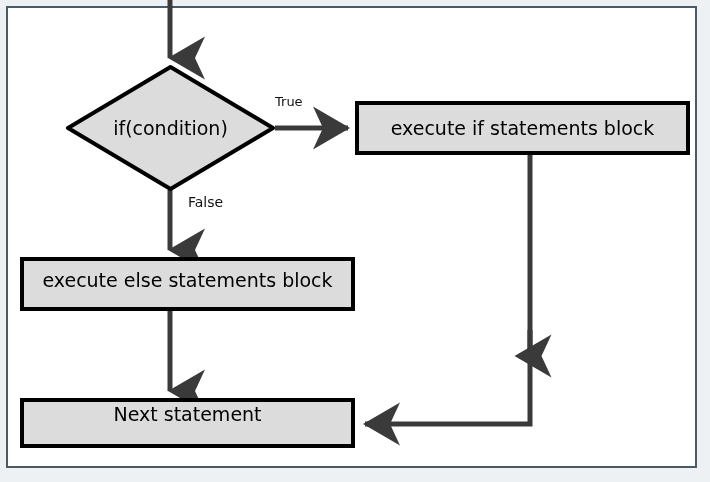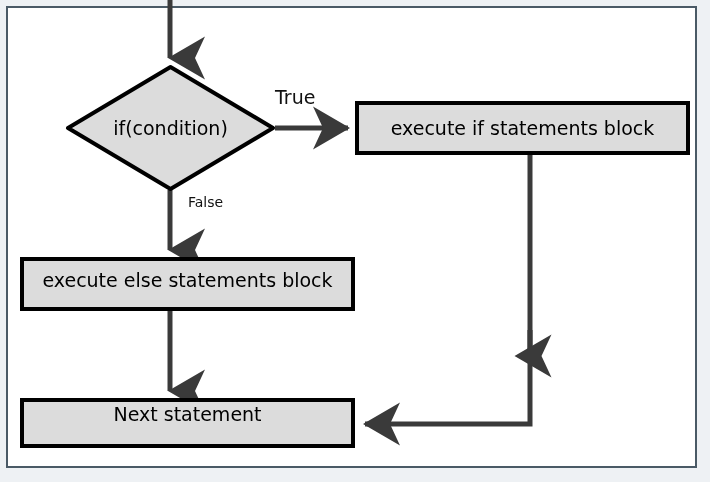--- a/index.html
+++ b/index.html
@@ -114,17 +114,17 @@
   </svg>
 
   <div class="node-label" style="left:66px; top:66px; width:209px; height:124px; font-size:19px;">if(condition)</div>
 
   <div class="node-label" style="left:355px; top:101px; width:335px; height:54px; font-size:19px;">execute if statements block</div>
 
   <div class="node-label" style="left:32px; top:257px; width:311px; height:46px; font-size:19px; line-height:25px;">execute else statements block</div>
 
   <div class="node-label" style="left:20px; top:398px; width:335px; height:32px; font-size:19px;">Next statement</div>
 
-  <div class="edge-label" style="left:275px; top:86px; font-size:19px;text-align:center;">True</div>
+  <div class="edge-label" style="left:275px; top:94px; font-size:13px;text-align:center;">True</div>
 
   <div class="edge-label" style="left:188px; top:194px; font-size:14px;">False</div>
 
 </div>
 
 </body></html>

